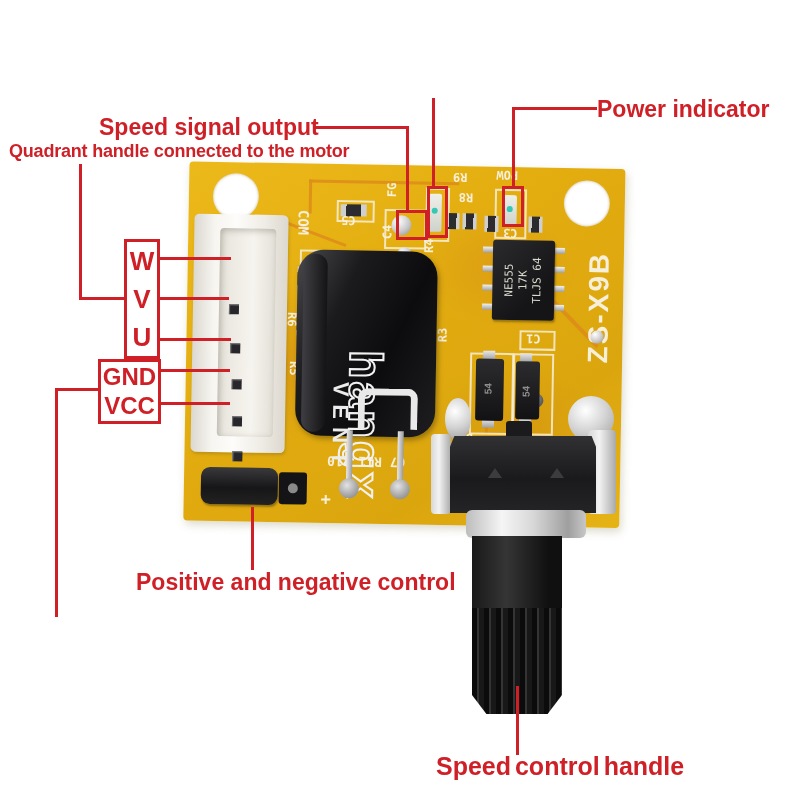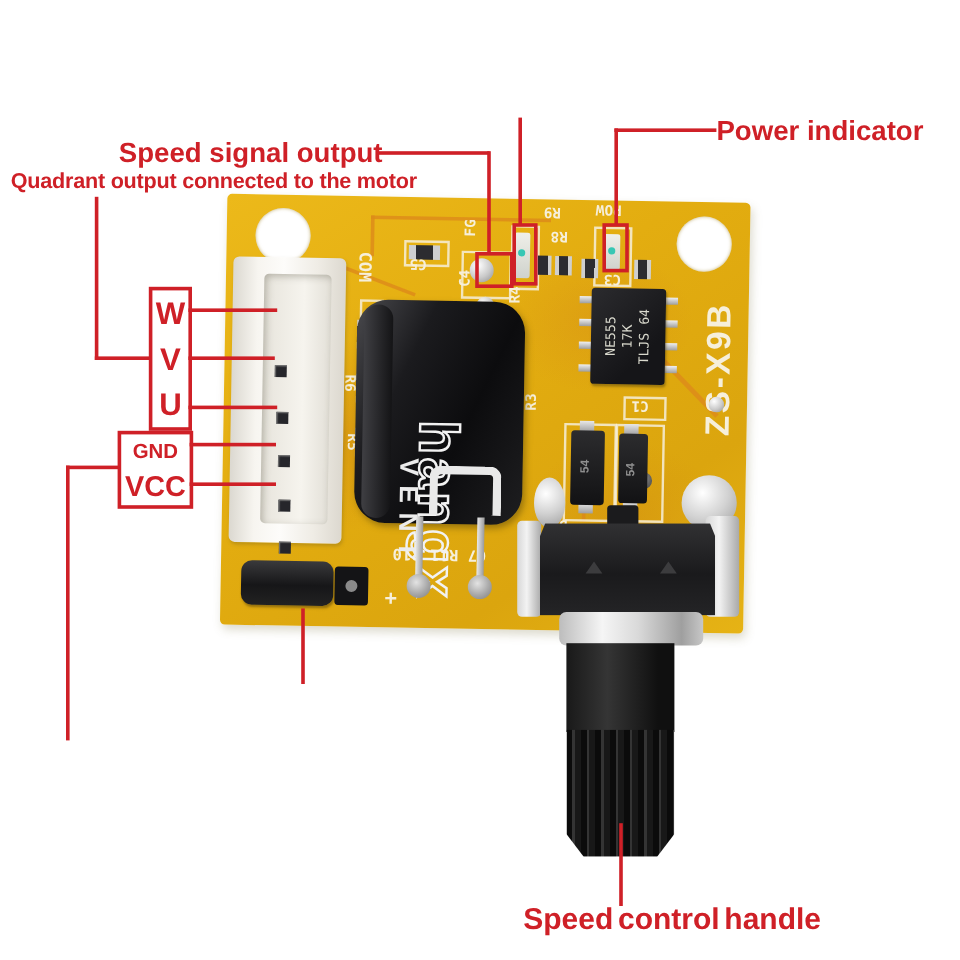--- a/index.html
+++ b/index.html
@@ -252,22 +252,23 @@
   <div class="rbox" style="left:396px;top:210px;width:26px;height:24px;"></div>
   <div class="rbox" style="left:427px;top:186px;width:15px;height:46px;"></div>
   <div class="rbox" style="left:502px;top:186px;width:16px;height:35px;"></div>
 
   <div class="rbox" style="left:124px;top:239px;width:30px;height:114px;display:flex;flex-direction:column;">
     <div class="pinrow" style="flex:1;font-size:26px;">W</div>
     <div class="pinrow" style="flex:1;font-size:26px;">V</div>
     <div class="pinrow" style="flex:1;font-size:26px;">U</div>
   </div>
   <div class="rbox" style="left:98px;top:359px;width:57px;height:59px;display:flex;flex-direction:column;">
-    <div class="pinrow" style="flex:1;font-size:17px;">GND</div>
+    <div class="pinrow" style="flex:1;font-size:24px;">GND</div>
     <div class="pinrow" style="flex:1;font-size:24px;">VCC</div>
   </div>
 
   <div class="lbl" style="left:597px;top:97px;font-size:23px;">Power indicator</div>
   <div class="lbl" style="left:99px;top:115px;font-size:23px;">Speed signal output</div>
-  <div class="lbl" style="left:9px;top:142px;font-size:18px;letter-spacing:-0.2px;">Quadrant output connected to the motor</div>
+  <div class="lbl" style="left:9px;top:142px;font-size:18px;letter-spacing:-0.2px;">Quadrant handle connected to the motor</div>
+  <div class="lbl" style="left:136px;top:570px;font-size:23px;">Positive and negative control</div>
   <div class="lbl" style="left:436px;top:753px;font-size:25px;word-spacing:-3px;">Speed control handle</div>
 
 </div>
 
 </body></html>

